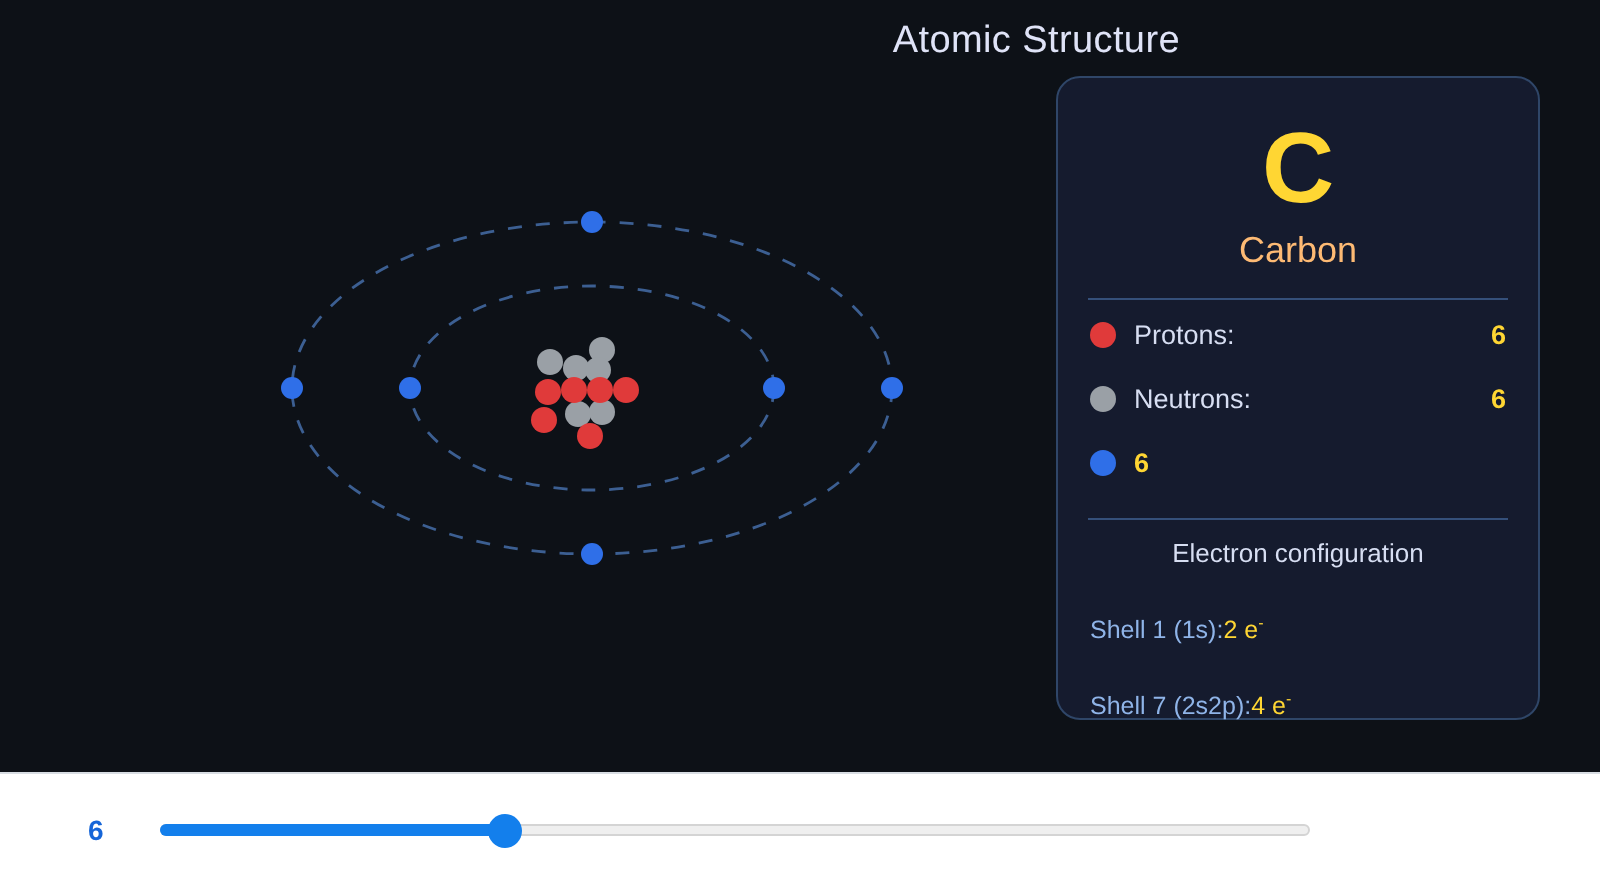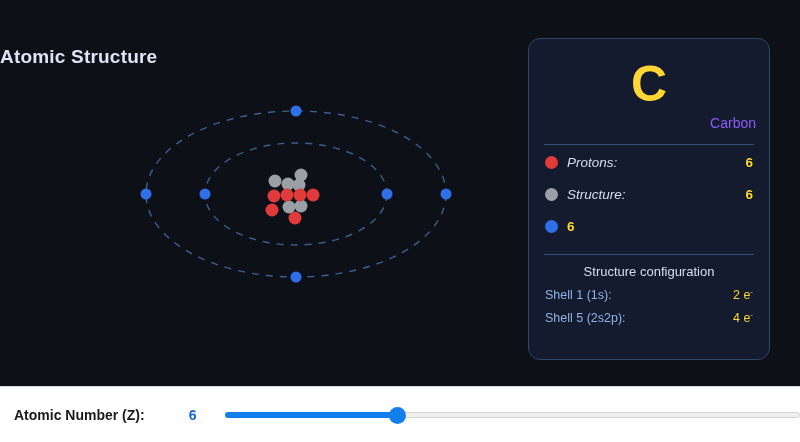--- a/index.html
+++ b/index.html
@@ -24,26 +24,25 @@
     width: 800px;
     height: 386px;
     background: #0d1117;
   }
 
   #page-title {
     position: absolute;
     left: 0;
     top: 10px;
     width: 590px;
-    text-align: left;
+    text-align: right;
     font-size: 19px;
-    font-weight: bold;
+    font-weight: normal;
     color: #dfe3f7;
     letter-spacing: 0.2px;
-    margin-top: 36px;
   }
 
   
   #atom-diagram {
     position: absolute;
     left: 0;
     top: 0;
     width: 520px;
     height: 386px;
   }
@@ -63,23 +62,23 @@
   }
   #element-symbol {
     text-align: center;
     color: #ffd633;
     font-size: 50px;
     font-weight: bold;
     line-height: 58px;
     margin-top: 4px;
   }
   #element-name {
-    text-align: right;
-    color: #8b5cf6;
-    font-size: 14px;
+    text-align: center;
+    color: #fdba74;
+    font-size: 18px;
     margin-top: 2px;
   }
   .divider {
     height: 1px;
     background: #35507a;
     margin: 13px 2px 0 2px;
   }
 
   .particle-row {
     display: flex;
@@ -95,39 +94,37 @@
     flex: 0 0 auto;
     margin-right: 9px;
   }
   .dot-proton   { background: #e03a3a; }
   .dot-neutron  { background: #9aa0a6; }
   .dot-electron { background: #2f6fe8; }
   .particle-label {
     color: #d7def2;
     font-size: 13.5px;
     flex: 1 1 auto;
-    font-style: italic;
   }
   .particle-value {
     color: #ffd633;
     font-size: 13.5px;
     font-weight: bold;
   }
 
   #config-title {
     text-align: center;
     color: #d7def2;
     font-size: 13px;
     margin-top: 9px;
   }
   .shell-row {
     display: flex;
     align-items: center;
-    justify-content: space-between;
-    margin-top: 8px;
+    margin-top: 23px;
     padding: 0 3px;
   }
   .shell-label {
     color: #8fb4e8;
     font-size: 12.5px;
   }
   .shell-value {
     color: #ffd633;
     font-size: 12.5px;
     font-weight: normal;
@@ -240,52 +237,51 @@
     <div class="divider"></div>
 
     <div class="particle-row">
       <span class="particle-dot dot-proton"></span>
       <span class="particle-label">Protons:</span>
       <span class="particle-value">6</span>
     </div>
 
     <div class="particle-row">
       <span class="particle-dot dot-neutron"></span>
-      <span class="particle-label">Structure:</span>
+      <span class="particle-label">Neutrons:</span>
       <span class="particle-value">6</span>
     </div>
 
     <div class="particle-row">
       <span class="particle-dot dot-electron"></span>
       <span class="particle-value">6</span>
     </div>
 
     <div class="divider"></div>
 
-    <div id="config-title">Structure configuration</div>
+    <div id="config-title">Electron configuration</div>
 
     <div class="shell-row">
       <span class="shell-label">Shell 1 (1s):</span>
       <span class="shell-value">
         <span>2</span>
         <span>e</span><sup>-</sup>
       </span>
     </div>
 
     <div class="shell-row">
-      <span class="shell-label">Shell 5 (2s2p):</span>
+      <span class="shell-label">Shell 7 (2s2p):</span>
       <span class="shell-value">
         <span>4</span>
         <span>e</span><sup>-</sup>
       </span>
     </div>
   </div>
 </div>
 
 <div id="control-bar">
-  <span id="slider-label">Atomic Number (Z):</span>
   <span id="slider-value">6</span>
   <div id="slider-wrap">
     <div id="slider-track"></div>
     <div id="slider-fill" style="width: 172.5px;"></div>
     <div id="slider-thumb" style="left: 164px;"></div>
   </div>
 </div>
 
 </body></html>

